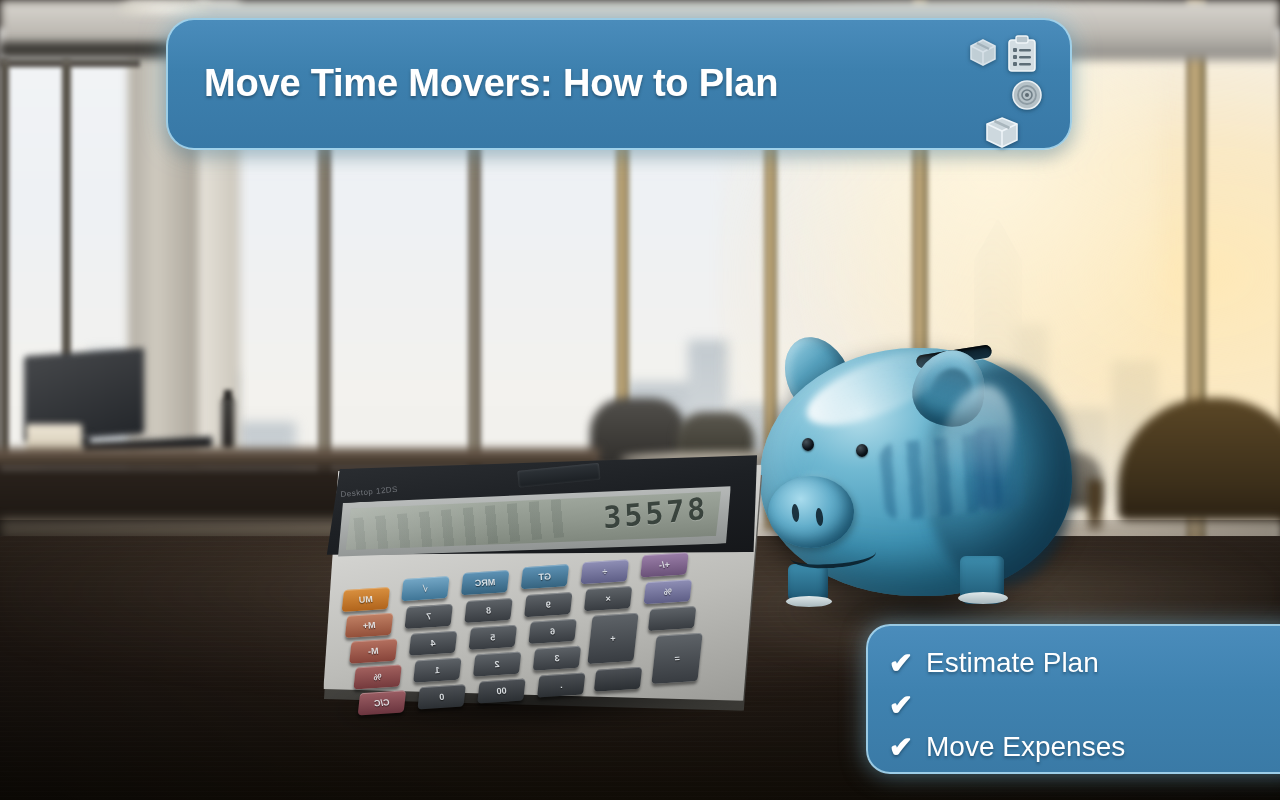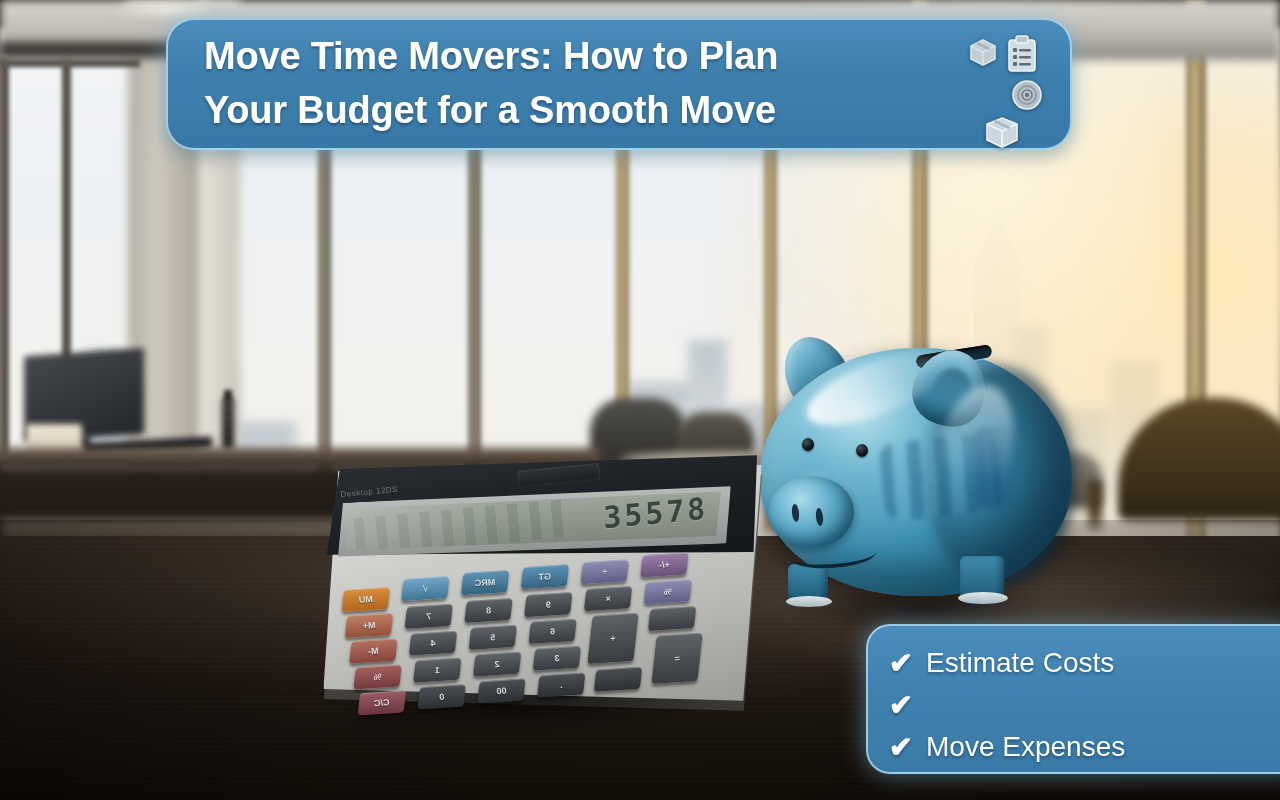--- a/index.html
+++ b/index.html
@@ -672,21 +672,20 @@
       <div class="key dark" style="left:307px; top:50px;"></div>
       <div class="key tall dark" style="left:310px; top:77px;">
           <span class="key-lbl">=</span>
         </div>
     </div>
   </div>
 
   <div id="title-banner">
     <div id="title-text">
       <div>Move Time Movers: How to Plan</div>
-      <div>Your Budget for a Smooth Move</div>
     </div>
 
     <div id="banner-icons">
 
       <svg class="bicon" style="left:2px; top:2px;" width="34" height="34" viewBox="0 0 34 34">
         <g stroke="#e7eef2" stroke-width="1.6" fill="#c9d4da" opacity=".92">
           <path d="M17 4 L29 10 L29 23 L17 29 L5 23 L5 10 Z" fill="#cfd9de"></path>
           <path d="M5 10 L17 16 L29 10" fill="none"></path>
           <path d="M17 16 L17 29" fill="none"></path>
           <path d="M11 7 L23 13" fill="none" stroke-width="2.4" stroke="#aebac1"></path>
@@ -720,21 +719,21 @@
           <path d="M20 17 L20 33" fill="none"></path>
           <path d="M12.5 7 L27.5 14" fill="none" stroke="#a9b6bd" stroke-width="2.6"></path>
         </g>
       </svg>
     </div>
   </div>
 
   <div id="checklist-panel">
     <div class="check-row">
       <span class="check-mark">✔</span>
-      <span class="check-label">Estimate Costs</span>
+      <span class="check-label">Estimate Plan</span>
     </div>
     <div class="check-row">
       <span class="check-mark">✔</span>
     </div>
     <div class="check-row">
       <span class="check-mark">✔</span>
       <span class="check-label">Move Expenses</span>
     </div>
   </div>
 

